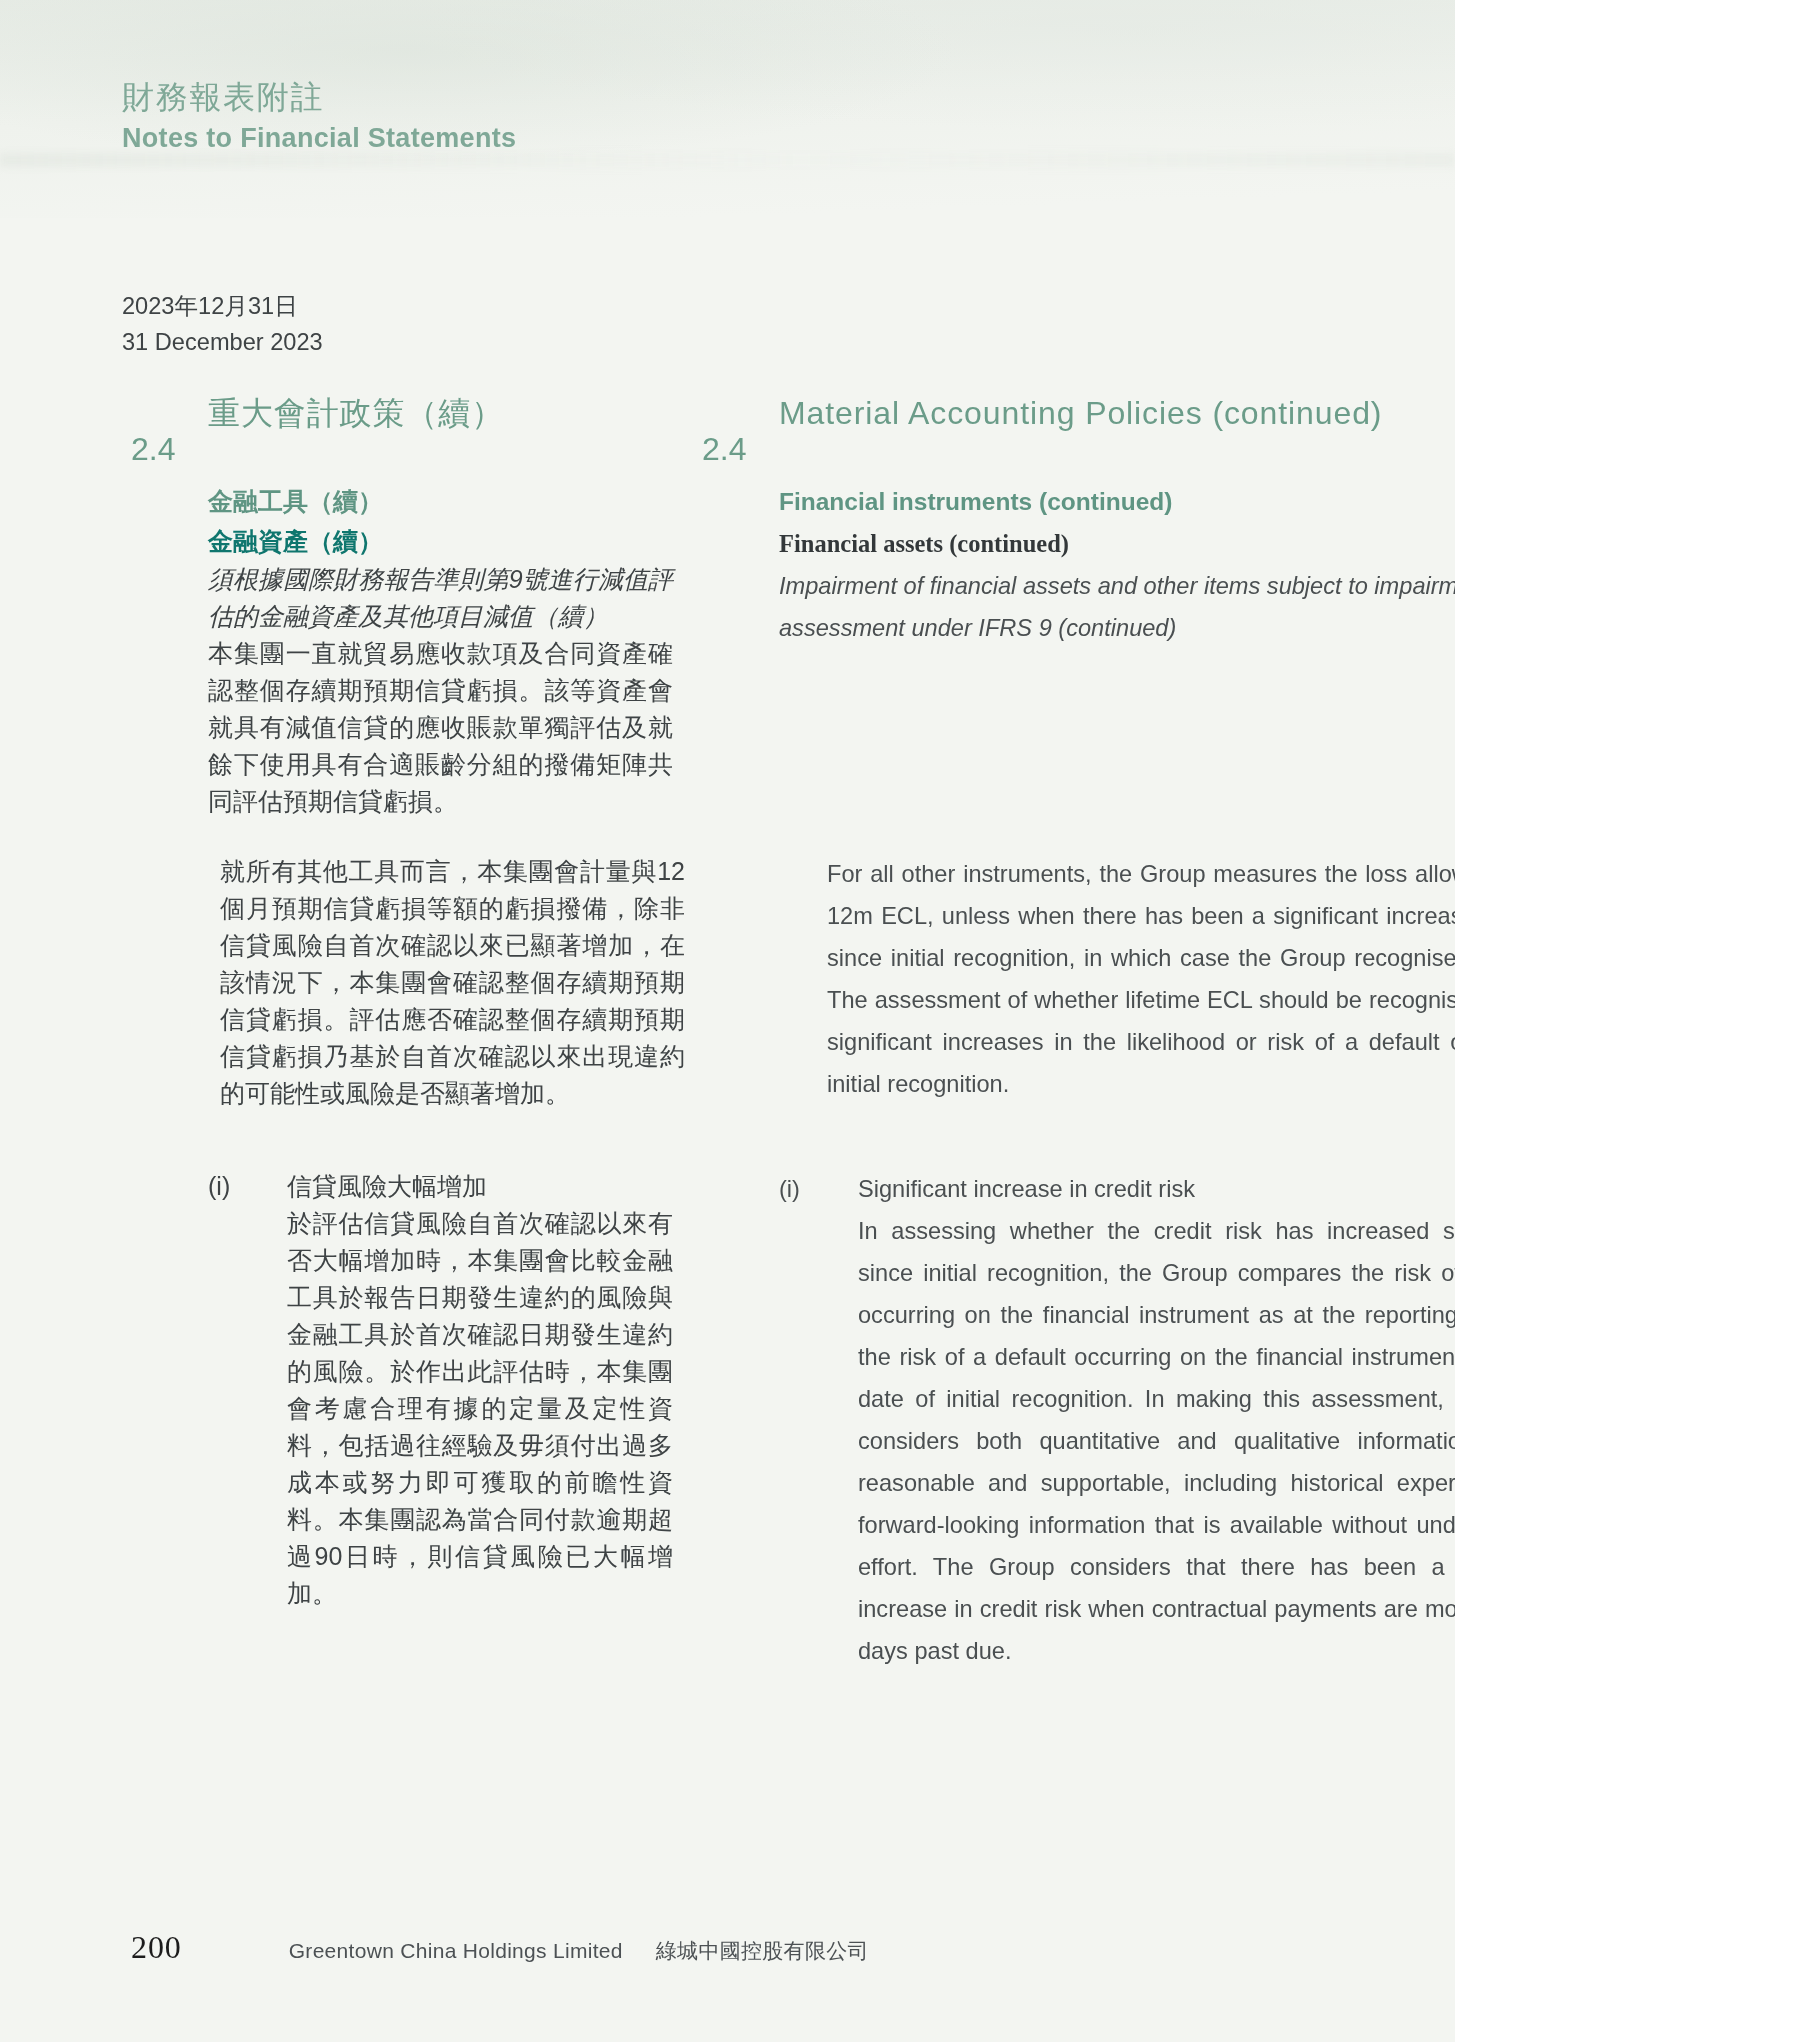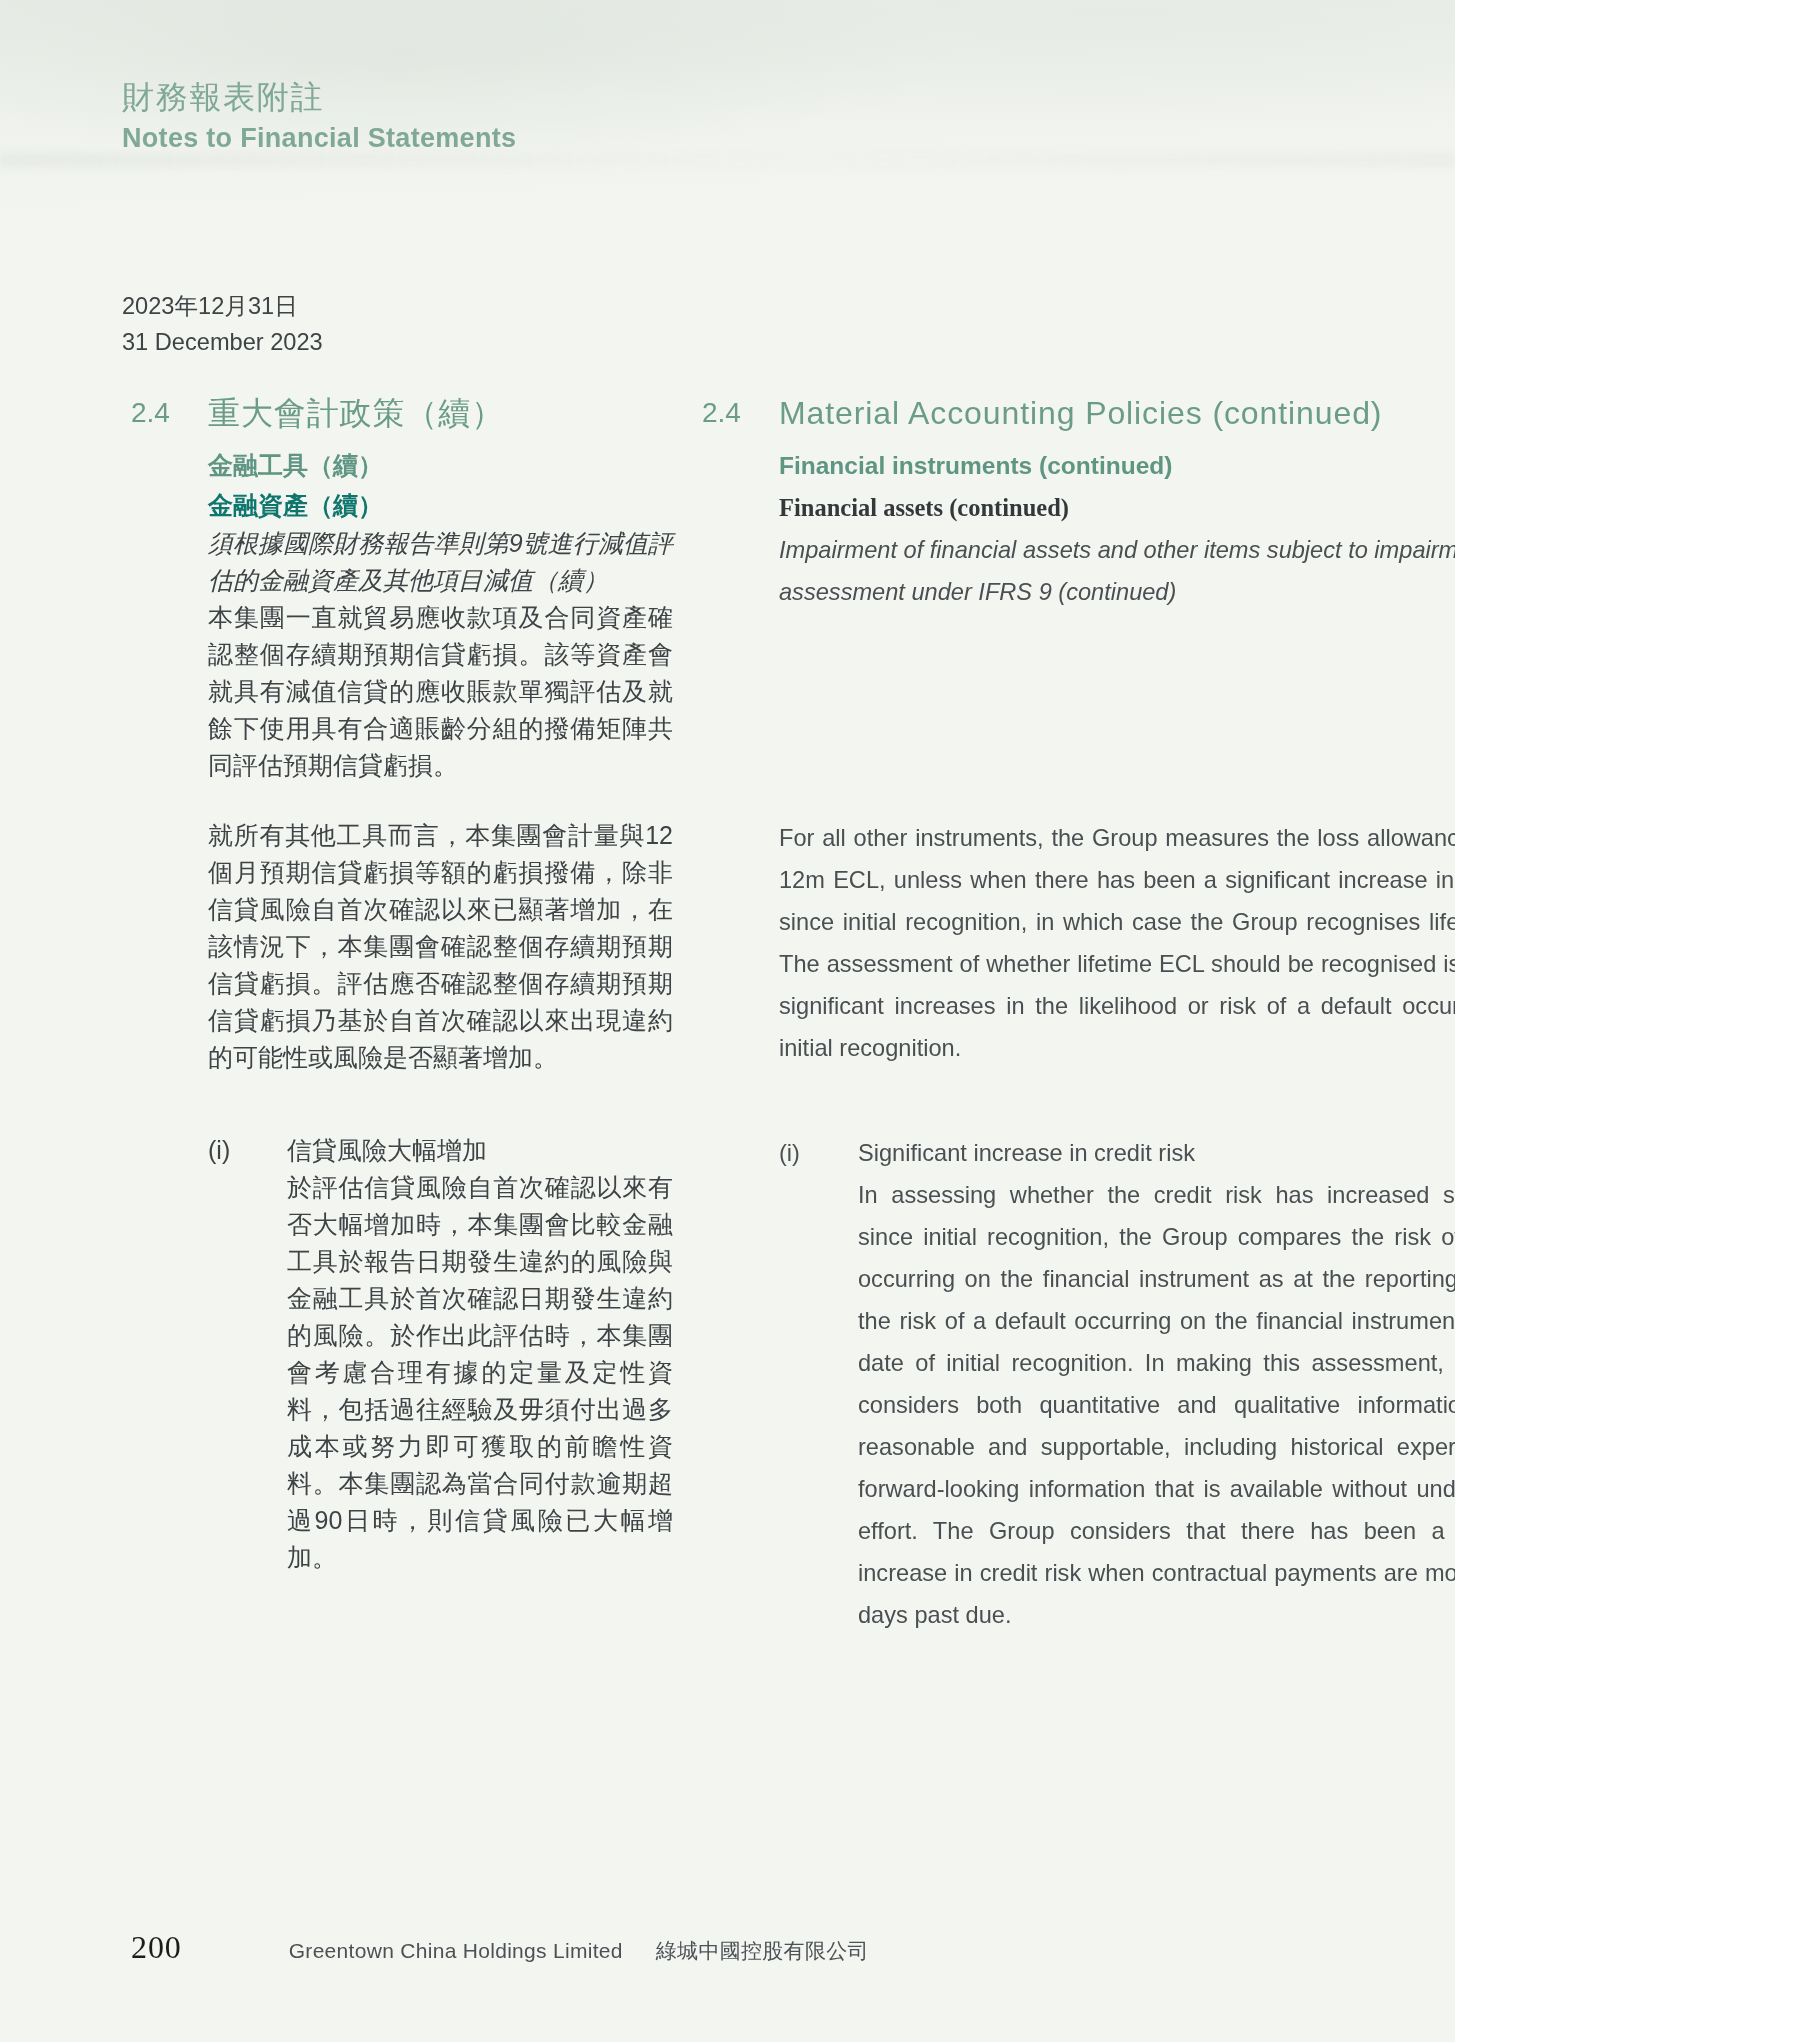--- a/index.html
+++ b/index.html
@@ -41,36 +41,36 @@
   .doc-header{position:absolute;left:122px;top:77px;}
   .doc-header .t-zh{font-size:32px;line-height:40px;color:var(--accent-light);letter-spacing:1.7px;}
   .doc-header .t-en{font-size:27px;line-height:35px;color:var(--accent-light);letter-spacing:0.3px;margin-top:3.5px;font-weight:bold;}
 
   .date-block{position:absolute;left:122px;top:288px;color:var(--text);}
   .date-block div{font-size:23.6px;line-height:36px;}
 
   .main{position:absolute;left:131px;top:393px;width:1433px;}
   .grid-row{display:grid;grid-template-columns:77px 465px 29px 77px 786px;align-items:start;}
 
-  .sec-num{font-size:28px;line-height:40px;color:var(--accent);}
+  .sec-num{font-size:32px;line-height:40px;color:var(--accent);margin-top:36px;}
   .sec-title{font-size:32px;line-height:40px;color:var(--accent);letter-spacing:0.9px;white-space:nowrap;}
 
   .zh{font-size:25px;line-height:37px;color:var(--text);text-align:justify;}
   .zh-sub-teal{font-size:25px;line-height:40px;font-weight:bold;color:var(--accent-sub);text-align:left;}
   .zh-sub-dark{font-size:25px;line-height:40px;font-weight:bold;color:#0f766e;text-align:left;}
   .zh-lead{font-style:italic;}
 
   .en{font-size:23.6px;line-height:42px;color:var(--text-en);text-align:justify;}
   .en-sub-teal{font-size:24.5px;line-height:42px;font-weight:bold;color:var(--accent-sub);text-align:left;}
   .en-sub-dark{font-size:24.5px;line-height:42px;font-weight:bold;color:#33383a;text-align:left;font-family:Liberation Serif, serif;}
   .en-lead{font-style:italic;text-align:left;}
 
   .row-titles{margin-bottom:12.2px;}
   .row-lead{margin-bottom:33px;}
-  .row-para2{margin-bottom:56px;}
+  .row-para2{margin-bottom:56px;gap:12px;}
 
   .item{display:flex;align-items:flex-start;}
   .item .label{flex:none;width:79px;}
   .item .content{flex:1;min-width:0;}
   .zh .label, .item-zh .label{font-size:25px;line-height:37px;color:var(--text);}
   .item-en .label{font-size:23.6px;line-height:42px;color:var(--text-en);}
   .item-zh .heading{font-size:25px;line-height:37px;color:var(--text);text-align:left;}
   .item-en .heading{font-size:23.6px;line-height:42px;color:var(--text-en);text-align:left;}
 
   .doc-footer{position:absolute;left:131px;top:1929px;display:flex;align-items:baseline;}

